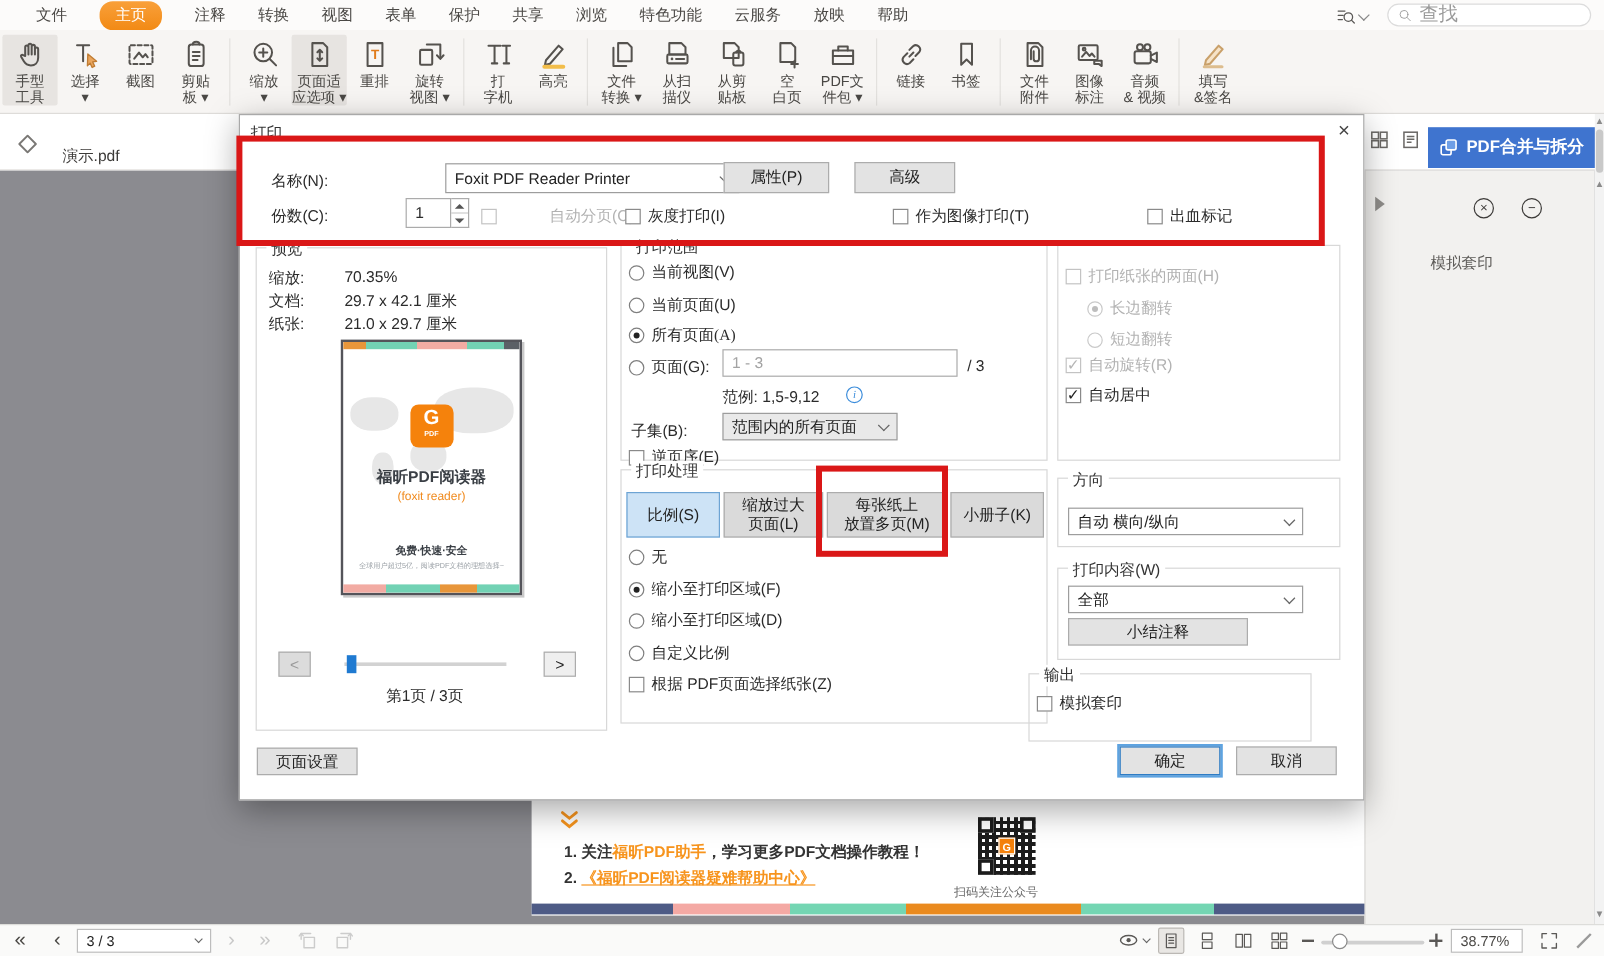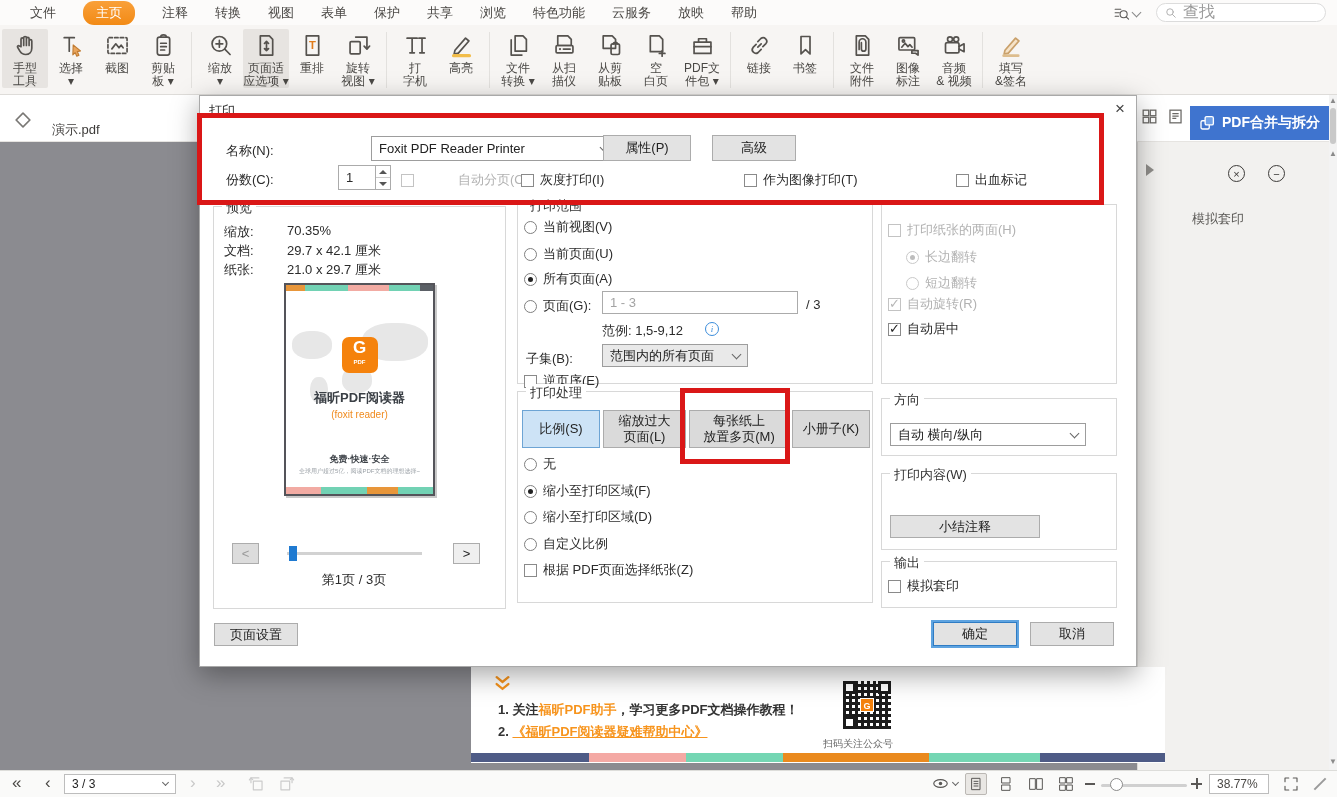--- a/index.html
+++ b/index.html
@@ -62,21 +62,21 @@
   .info { width:14px; height:14px; border:1px solid #3c8ddb; border-radius:50%; color:#3c8ddb; font-size:9px; font-style:italic; display:flex; align-items:center; justify-content:center; font-family:"Liberation Serif",serif;}
 
   
   .ppage { background:#fff; border:2px solid #54545a; box-shadow:2px 2px 0 #c9c9c9; overflow:hidden;}
   .pstripe { position:absolute; left:0; width:100%; height:6px;}
   .blob { position:absolute; background:#e7e7e7; border-radius:45%;}
   .plogo { position:absolute; left:50%; transform:translateX(-50%); width:36px; height:36px; background:#f5820c; border-radius:7px; color:#fff; text-align:center;}
   .redbox { border:5px solid #da1717; z-index:40; pointer-events:none;}
 
   
-  .docfoot { left:443px; top:667px; width:694px; height:96px; background:#fff; z-index:3;margin-left:28px;}
+  .docfoot { left:443px; top:667px; width:694px; height:96px; background:#fff; z-index:3;}
   .orange { color:#f7941d; }
   .qr { position:absolute; width:48px; height:48px; background:
       repeating-linear-gradient(90deg,#1c1c1c 0 3px,transparent 3px 6px),
       repeating-linear-gradient(0deg,#1c1c1c 0 3px,#fff 3px 6px); }
   .qrc { position:absolute; width:13px; height:13px; border:3px solid #1c1c1c; background:#fff;}
   .qrg { position:absolute; left:17px; top:17px; width:14px; height:14px; background:#f5820c; color:#fff; font-size:9px; font-weight:bold; text-align:center; line-height:14px; border:1px solid #fff;}
 
   
   .statusbar { left:0; top:770px; width:1337px; height:27px; background:#fafaf9; border-top:1px solid #ddddda; z-index:6; font-size:13px; color:#4a4845;}
   .sico { stroke:#5a5856; fill:none; stroke-width:1.5; stroke-linecap:round; stroke-linejoin:round;}
@@ -489,21 +489,21 @@
     <div class="abs grp" style="left:317px;top:108px;width:356px;height:180px;">
       <span class="glb">打印范围</span>
       <div class="abs row" style="left:6px;top:13px;">
           <span class="rd"></span>
           <span>当前视图(V)</span>
         </div>
       <div class="abs row" style="left:6px;top:40px;">
           <span class="rd"></span>
           <span>当前页面(U)</span>
         </div>
-      <div class="abs row" style="left:6px;top:65px;">
+      <div class="abs row" style="left:6px;top:65px;font-family:Liberation Serif, serif;">
           <span class="rd sel"></span>
           <span>所有页面(A)</span>
         </div>
       <div class="abs row" style="left:6px;top:92px;">
           <span class="rd"></span>
           <span>页面(G):</span>
         </div>
       <div class="abs inp" style="left:84px;top:86px;width:196px;height:23px;color:#a3a3a3;">1 - 3</div>
       <div class="abs" style="left:288px;top:92px;">/ 3</div>
       <div class="abs" style="left:84px;top:117px;">范例: 1,5-9,12</div>
@@ -579,24 +579,28 @@
     <div class="abs grp" style="left:681px;top:302px;width:236px;height:58px;">
       <span class="glb">方向</span>
       <div class="abs dd" style="left:8px;top:24px;width:196px;height:23px;">
         <span class="val">自动 横向/纵向</span>
         <span class="chev"></span>
       </div>
     </div>
 
     <div class="abs grp" style="left:681px;top:377px;width:236px;height:77px;">
       <span class="glb">打印内容(W)</span>
+      <div class="abs dd" style="left:8px;top:14px;width:196px;height:23px;">
+        <span class="val">全部</span>
+        <span class="chev"></span>
+      </div>
       <div class="abs wbtn" style="left:8px;top:41px;width:150px;height:23px;">小结注释</div>
     </div>
 
-    <div class="abs grp" style="left:681px;top:465px;width:236px;height:47px;">
+    <div class="abs grp" style="left:657px;top:465px;width:236px;height:57px;">
       <span class="glb">输出</span>
       <div class="abs row" style="left:6px;top:15px;">
           <span class="cb"></span>
           <span>模拟套印</span>
         </div>
     </div>
 
     <div class="abs wbtn" style="left:733px;top:526px;width:84px;height:24px;border:1px solid #2f7cc4;box-shadow:0 0 0 2px #5ea3e0;">确定</div>
     <div class="abs wbtn" style="left:830px;top:526px;width:84px;height:24px;">取消</div>
   </div>

